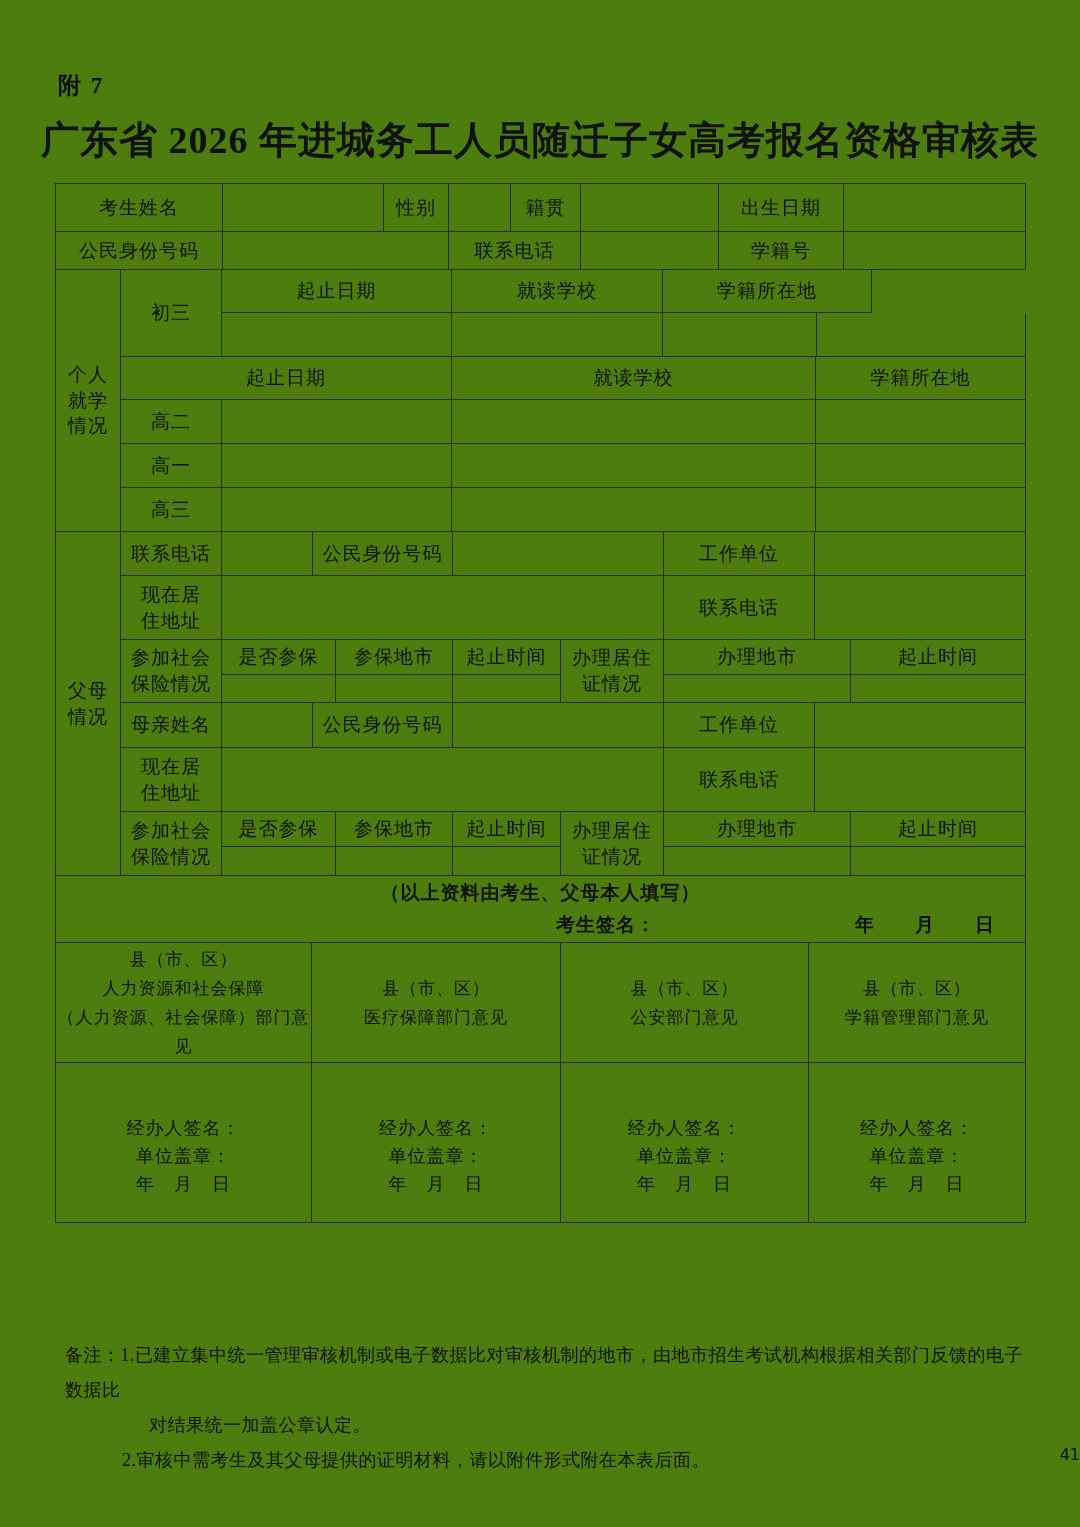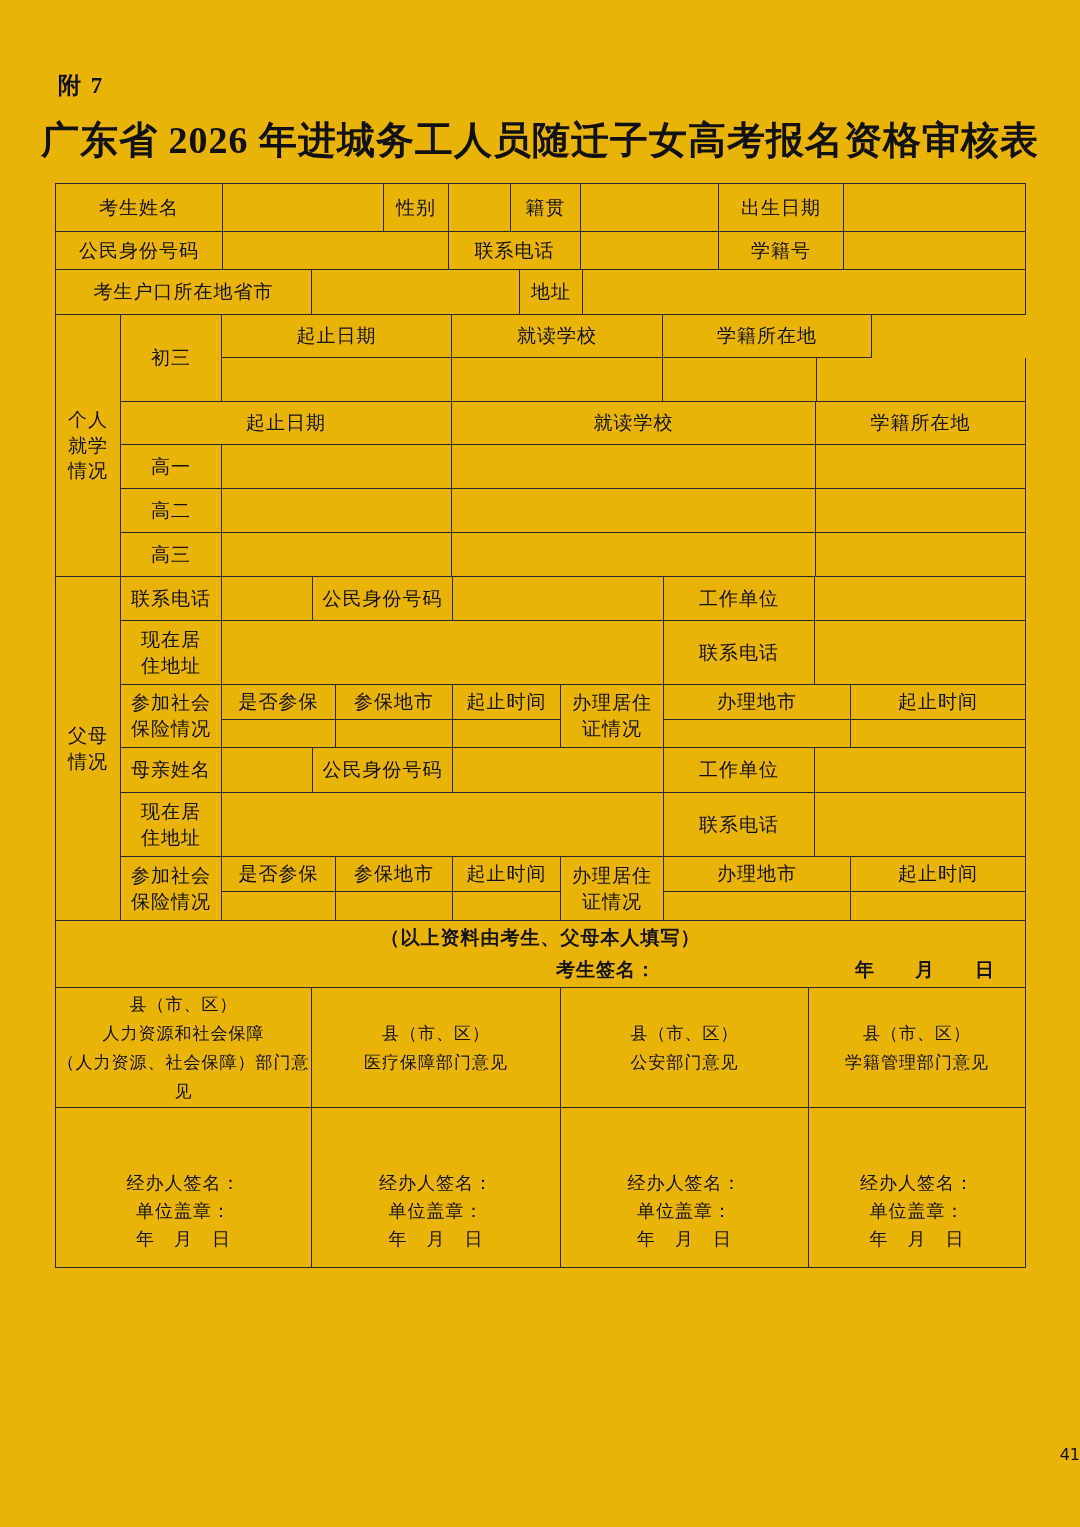--- a/index.html
+++ b/index.html
@@ -1,34 +1,34 @@
 <!DOCTYPE html>
 <html><head>
 <meta charset="utf-8">
 <style>
   html,body{margin:0;padding:0;background:#ffffff;}
-  .page{position:relative;width:1080px;height:1527px;background:#eab308;
+  .page{position:relative;width:1080px;height:1527px;background:#4d7c0f;
         font-family:"Liberation Serif","DejaVu Serif",serif;color:#111111;}
   .attach{position:absolute;left:58px;top:70px;font-size:23px;font-weight:bold;letter-spacing:2px;}
   .title{position:absolute;left:0;top:115px;width:1080px;text-align:center;
          font-size:38px;font-weight:bold;letter-spacing:1px;}
   .tbl{position:absolute;left:55px;top:183px;width:970px;
        border-top:1px solid #2b2b2b;border-left:1px solid #2b2b2b;font-size:19px;}
   .r{display:flex;}
   .col{display:flex;flex-direction:column;}
   .c{box-sizing:border-box;border-right:1px solid #2b2b2b;border-bottom:1px solid #2b2b2b;
      display:flex;align-items:center;justify-content:center;text-align:center;
      white-space:pre-line;letter-spacing:1px;line-height:1.35;}
   .decl{flex-direction:column;justify-content:center;align-items:stretch;font-weight:bold;}
   .decl .l1{text-align:center;margin-bottom:6px;}
   .decl .l2{display:flex;align-items:flex-start;}
   .decl .sig{margin-left:500px;}
   .decl .dt{margin-left:auto;margin-right:30px;}
   .dept{font-size:17px;line-height:29px;letter-spacing:1px;}
-  .sigcell{flex-direction:column;justify-content:flex-end;padding-bottom:14px;line-height:28px;font-size:18px;}
+  .sigcell{flex-direction:column;justify-content:flex-end;padding-bottom:24px;line-height:28px;font-size:18px;}
   .notes{position:absolute;left:65px;top:1338px;width:960px;font-size:18px;line-height:35px;letter-spacing:0.5px;}
   .notes .n2{padding-left:84px;}
   .notes .n3{padding-left:57px;}
   .pageno{position:absolute;left:0;top:1445px;width:1080px;text-align:right;
           font-size:16px;font-family:"DejaVu Sans",sans-serif;}
 </style>
 </head>
 <body>
 
 <div class="page">
@@ -51,26 +51,20 @@
 
     <div class="r">
       <div class="c" style="width:167px;height:38px">公民身份号码</div>
       <div class="c" style="width:226px;height:38px"></div>
       <div class="c" style="width:132px;height:38px">联系电话</div>
       <div class="c" style="width:138px;height:38px"></div>
       <div class="c" style="width:125px;height:38px">学籍号</div>
       <div class="c" style="width:182px;height:38px"></div>
     </div>
 
-    <div class="r">
-      <div class="c" style="width:256px;height:45px">考生户口所在地省市</div>
-      <div class="c" style="width:208px;height:45px"></div>
-      <div class="c" style="width:63px;height:45px">地址</div>
-      <div class="c" style="width:443px;height:45px"></div>
-    </div>
 
 
     <div class="r">
       <div class="c" style="width:65px;height:262px">个人
 就学
 情况</div>
       <div class="col" style="width:905px">
         <div class="r">
           <div class="c" style="width:101px;height:87px">初三</div>
           <div class="col" style="width:804px">
@@ -86,27 +80,27 @@
               <div class="c" style="width:209px;height:44px"></div>
             </div>
           </div>
         </div>
         <div class="r">
           <div class="c" style="width:331px;height:43px">起止日期</div>
           <div class="c" style="width:364px;height:43px">就读学校</div>
           <div class="c" style="width:210px;height:43px">学籍所在地</div>
         </div>
         <div class="r">
-          <div class="c" style="width:101px;height:44px">高一</div>
+          <div class="c" style="width:101px;height:44px">高二</div>
           <div class="c" style="width:230px;height:44px"></div>
           <div class="c" style="width:364px;height:44px"></div>
           <div class="c" style="width:210px;height:44px"></div>
         </div>
         <div class="r">
-          <div class="c" style="width:101px;height:44px">高二</div>
+          <div class="c" style="width:101px;height:44px">高一</div>
           <div class="c" style="width:230px;height:44px"></div>
           <div class="c" style="width:364px;height:44px"></div>
           <div class="c" style="width:210px;height:44px"></div>
         </div>
         <div class="r">
           <div class="c" style="width:101px;height:44px">高三</div>
           <div class="c" style="width:230px;height:44px"></div>
           <div class="c" style="width:364px;height:44px"></div>
           <div class="c" style="width:210px;height:44px"></div>
         </div>
@@ -250,16 +244,21 @@
       </div>
       <div class="c sigcell" style="width:217px;height:160px">
         <div>经办人签名：</div>
         <div>单位盖章：</div>
         <div>年　月　日</div>
       </div>
     </div>
 
   </div>
 
+  <div class="notes">
+    <div class="n1">备注：1.已建立集中统一管理审核机制或电子数据比对审核机制的地市，由地市招生考试机构根据相关部门反馈的电子数据比</div>
+    <div class="n2">对结果统一加盖公章认定。</div>
+    <div class="n3">2.审核中需考生及其父母提供的证明材料，请以附件形式附在本表后面。</div>
+  </div>
 
   <div class="pageno">41</div>
 
 </div>
 
 </body></html>

